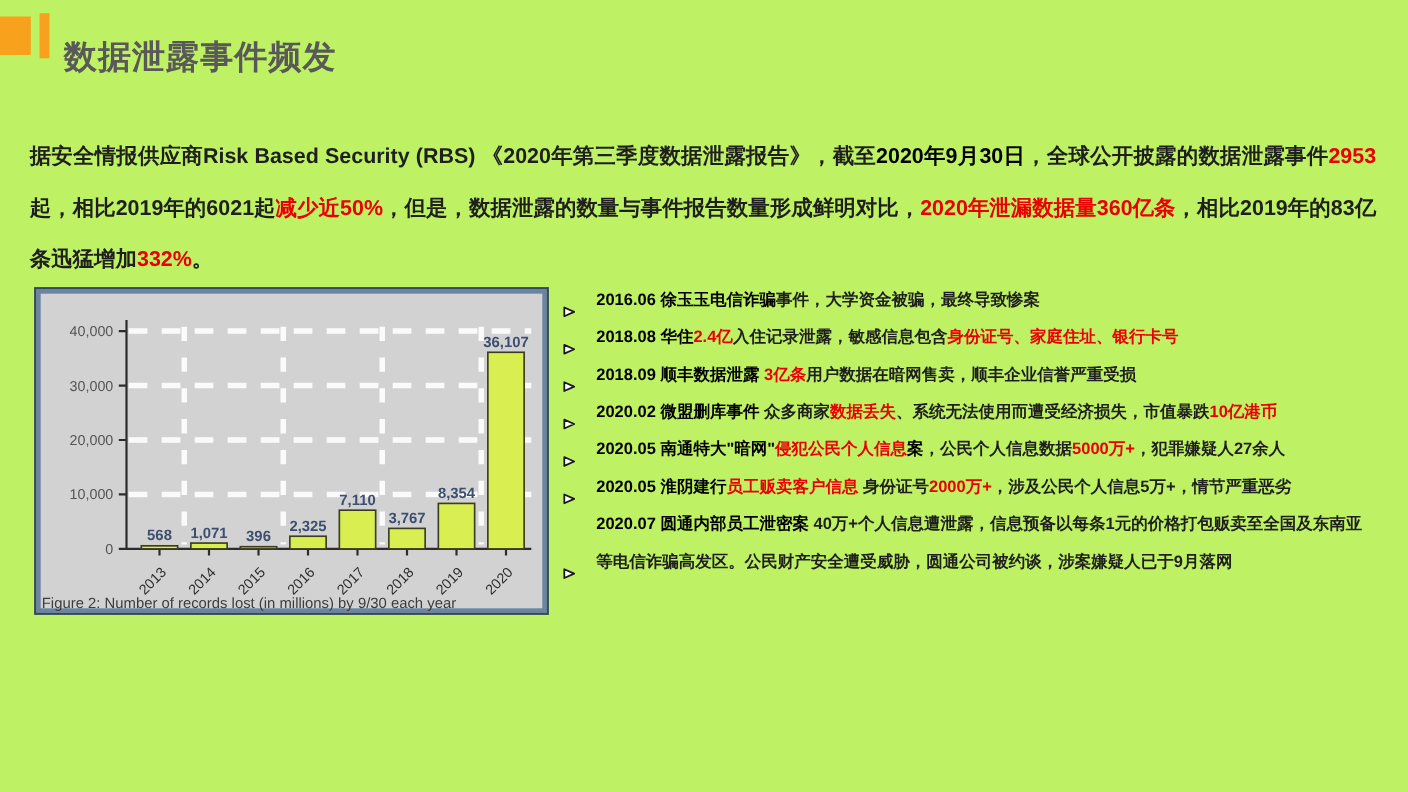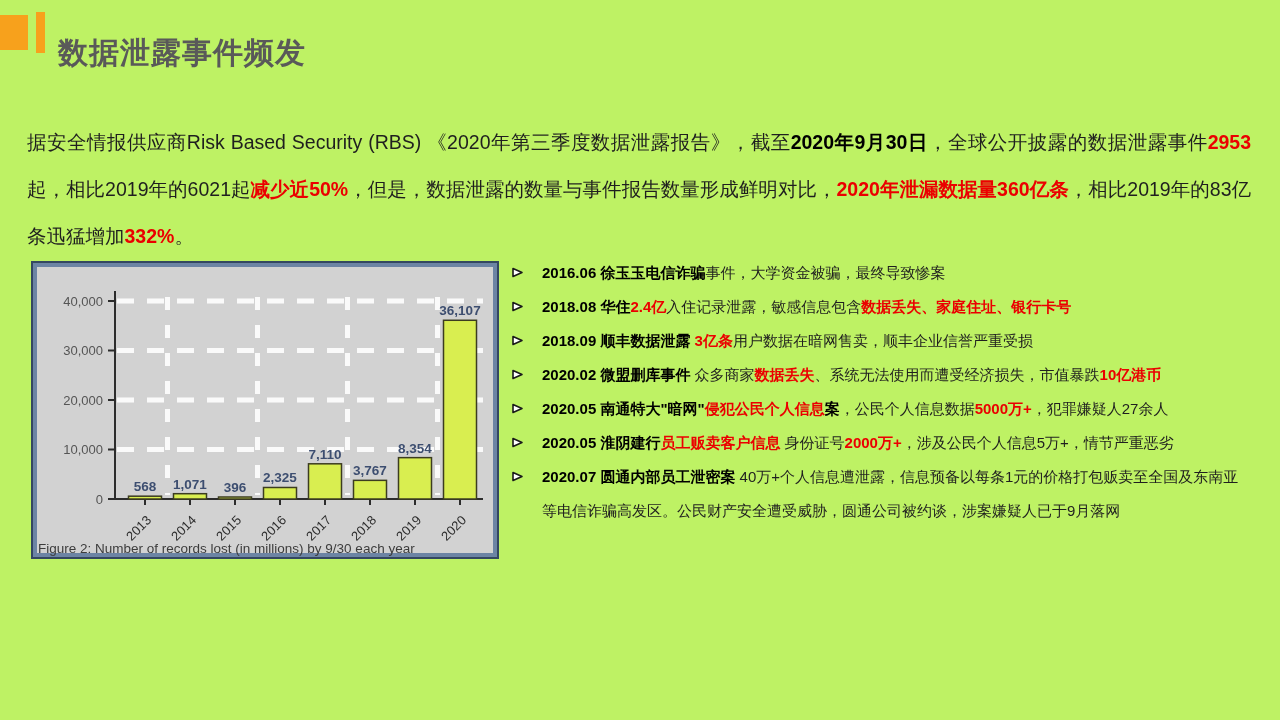--- a/index.html
+++ b/index.html
@@ -8,33 +8,33 @@
 
   
   .accent-square{position:absolute;left:0;top:15px;width:28px;height:35px;background:#F7A11C;}
   .accent-bar{position:absolute;left:36px;top:12px;width:9px;height:41px;background:#F7A11C;}
   .page-title{position:absolute;left:58px;top:11px;font-size:30px;font-weight:700;color:#595959;
               letter-spacing:1px;line-height:44px;}
 
   
   .intro{position:absolute;left:27px;top:99px;width:1224px;font-size:19.5px;line-height:47px;
          color:#1f1f1f;text-align:justify;}
-  .run-n{font-weight:400;color:#1f1f1f;}
+  .run-n{font-weight:700;color:#1f1f1f;}
   .run-b{font-weight:700;color:#000000;}
   .run-r{font-weight:700;color:#EB0000;}
 
   
   .chart-figure{position:absolute;left:33px;top:263px;width:464px;height:294px;background:#d2d2d2;
                 border:4px solid #6c84a4;outline:2px solid #344760;box-sizing:border-box;line-height:0;}
   .chart-figure svg text{font-family:"Liberation Sans","DejaVu Sans",sans-serif;}
   .chart-caption{position:absolute;left:38px;top:539px;font-size:13.5px;color:#3c3c3c;line-height:20px;}
 
   
   .events{position:absolute;left:511px;top:256px;width:742px;margin:0;padding:0;list-style:none;}
-  .event-item{display:flex;align-items:flex-start;font-size:15px;line-height:34px;color:#1f1f1f;}
+  .event-item{display:flex;align-items:flex-end;font-size:15px;line-height:34px;color:#1f1f1f;}
   .bullet{flex:0 0 31px;padding-top:10px;line-height:0;}
   .event-text{flex:1;}
 </style>
 </head>
 <body>
 
 <div class="slide">
 
   <div class="accent-square"></div>
   <div class="accent-bar"></div>
@@ -101,21 +101,21 @@
       <li class="event-item">
         <span class="bullet"><svg width="13" height="13" viewBox="0 0 13 13">
             <path d="M2 2.5 L11 6.5 L2 10.5 Z" fill="#ffffff" stroke="#1a1a1a" stroke-width="1.6" stroke-linejoin="round"></path>
           </svg></span>
         <span class="event-text"><span class="run-b">2016.06 徐玉玉电信诈骗</span><span class="run-n">事件，大学资金被骗，最终导致惨案</span></span>
       </li>
       <li class="event-item">
         <span class="bullet"><svg width="13" height="13" viewBox="0 0 13 13">
             <path d="M2 2.5 L11 6.5 L2 10.5 Z" fill="#ffffff" stroke="#1a1a1a" stroke-width="1.6" stroke-linejoin="round"></path>
           </svg></span>
-        <span class="event-text"><span class="run-b">2018.08 华住</span><span class="run-r">2.4亿</span><span class="run-n">入住记录泄露，敏感信息包含</span><span class="run-r">数据丢失、家庭住址、银行卡号</span></span>
+        <span class="event-text"><span class="run-b">2018.08 华住</span><span class="run-r">2.4亿</span><span class="run-n">入住记录泄露，敏感信息包含</span><span class="run-r">身份证号、家庭住址、银行卡号</span></span>
       </li>
       <li class="event-item">
         <span class="bullet"><svg width="13" height="13" viewBox="0 0 13 13">
             <path d="M2 2.5 L11 6.5 L2 10.5 Z" fill="#ffffff" stroke="#1a1a1a" stroke-width="1.6" stroke-linejoin="round"></path>
           </svg></span>
         <span class="event-text"><span class="run-b">2018.09 顺丰数据泄露 </span><span class="run-r">3亿条</span><span class="run-n">用户数据在暗网售卖，顺丰企业信誉严重受损</span></span>
       </li>
       <li class="event-item">
         <span class="bullet"><svg width="13" height="13" viewBox="0 0 13 13">
             <path d="M2 2.5 L11 6.5 L2 10.5 Z" fill="#ffffff" stroke="#1a1a1a" stroke-width="1.6" stroke-linejoin="round"></path>

